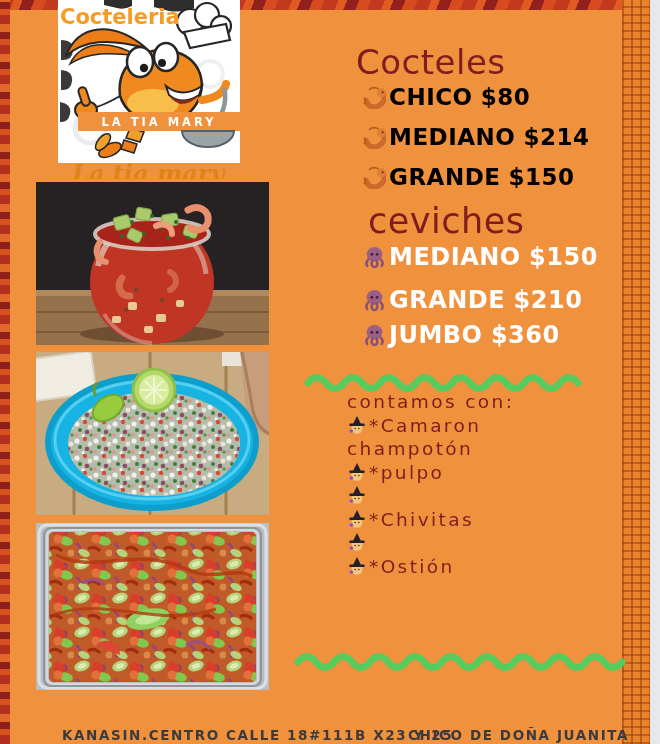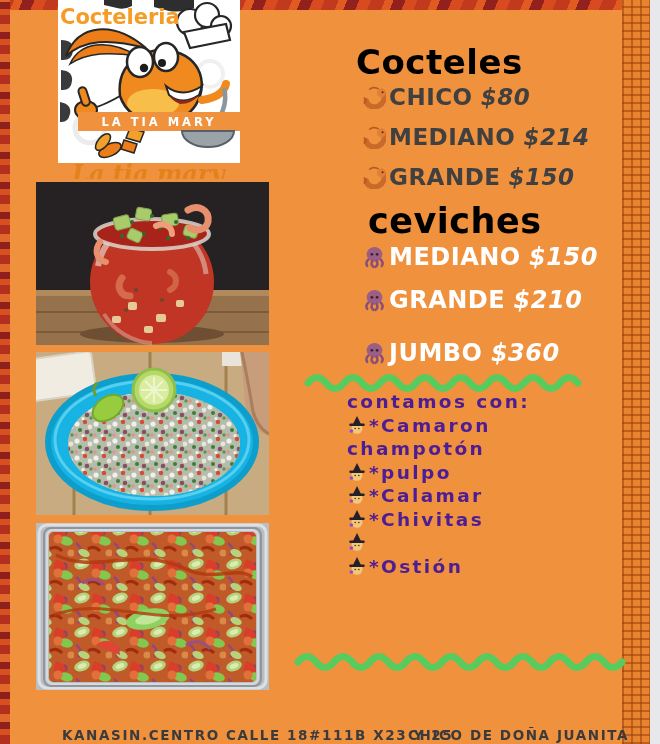--- a/index.html
+++ b/index.html
@@ -22,37 +22,37 @@
     font-family:"DejaVu Serif","Liberation Serif",serif;font-style:italic;font-weight:bold;
     font-size:24px;color:#e1821c;white-space:nowrap;}
 
   
   .photo{position:absolute;left:36px;width:233px;line-height:0;}
   #photo1{top:182px;height:163px;}
   #photo2{top:352px;height:163px;}
   #photo3{top:523px;height:167px;}
 
   
-  .menu-title{position:absolute;font-weight:700;color:#000000;letter-spacing:.5px;}
+  .menu-title{position:absolute;font-weight:400;color:#7f1d1d;letter-spacing:.5px;}
   #cocteles-title{left:356px;top:42px;font-size:34px;}
   #ceviches-title{left:368px;top:201px;font-size:35px;}
   .menu-item{position:absolute;display:flex;align-items:center;font-weight:700;white-space:nowrap;}
-  .menu-item.green{color:#404040;font-size:23px;letter-spacing:.5px;}
+  .menu-item.green{color:#000000;font-size:23px;letter-spacing:.5px;}
   .menu-item.white{color:#FFFFFF;font-size:24px;letter-spacing:.5px;}
-  .menu-item .price{margin-left:.35em;font-style:italic;}
+  .menu-item .price{margin-left:.35em;}
   .bullet{width:23px;height:23px;margin-right:3px;flex:0 0 auto;}
 
   
   .wave{position:absolute;line-height:0;}
   #wave1{left:304px;top:370px;}
   #wave2{left:293px;top:648px;}
 
   
-  .avail{position:absolute;left:347px;top:390px;width:244px;color:#4c1d95;
-    font-weight:700;font-size:18.5px;letter-spacing:2.4px;line-height:23.5px;}
+  .avail{position:absolute;left:347px;top:390px;width:244px;color:#7f1d1d;
+    font-weight:400;font-size:18.5px;letter-spacing:2.4px;line-height:23.5px;}
   .avail-title{display:block;}
   .avail-item .bullet-inline{display:inline-block;width:20px;height:20px;vertical-align:-4px;margin-right:2px;}
 
   
   .footer-text{position:absolute;top:727px;font-size:13.5px;font-weight:700;
     letter-spacing:1.6px;color:#3B3B3D;white-space:nowrap;}
   #footer-left{left:62px;}
   #footer-right{left:408px;}
 </style>
 </head>
@@ -297,21 +297,21 @@
     <span>MEDIANO</span>
     <span class="price">$150</span>
   </div>
   <div class="menu-item white" style="left:363px;top:286px;">
     <svg class="bullet" viewBox="0 0 22 22">
         <use href="#octopus-glyph"></use>
       </svg>
     <span>GRANDE</span>
     <span class="price">$210</span>
   </div>
-  <div class="menu-item white" style="left:363px;top:339px;">
+  <div class="menu-item white" style="left:363px;top:321px;">
     <svg class="bullet" viewBox="0 0 22 22">
         <use href="#octopus-glyph"></use>
       </svg>
     <span>JUMBO</span>
     <span class="price">$360</span>
   </div>
 
   <div class="wave" id="wave1">
     <svg width="284" height="22" viewBox="0 0 284 22">
       <path d="M4,13 q9,-11 18,0 t18,0 t18,0 t18,0 t18,0 t18,0 t18,0 t18,0 t18,0 t18,0 t18,0 t18,0 t18,0 t18,0 t18,0" fill="none" stroke="#58CB5E" stroke-width="7" stroke-linecap="round"></path>
@@ -326,21 +326,21 @@
         </svg><span>*Camaron champotón</span>
     </div>
     <div class="avail-item">
       <svg class="bullet-inline" viewBox="0 0 22 22">
           <use href="#witch-glyph"></use>
         </svg><span>*pulpo</span>
     </div>
     <div class="avail-item">
       <svg class="bullet-inline" viewBox="0 0 22 22">
           <use href="#witch-glyph"></use>
-        </svg><span>*Calamar</span>
+        </svg>
     </div>
     <div class="avail-item">
       <svg class="bullet-inline" viewBox="0 0 22 22">
           <use href="#witch-glyph"></use>
         </svg><span>*Chivitas</span>
     </div>
     <div class="avail-item">
       <svg class="bullet-inline" viewBox="0 0 22 22">
           <use href="#witch-glyph"></use>
         </svg>

